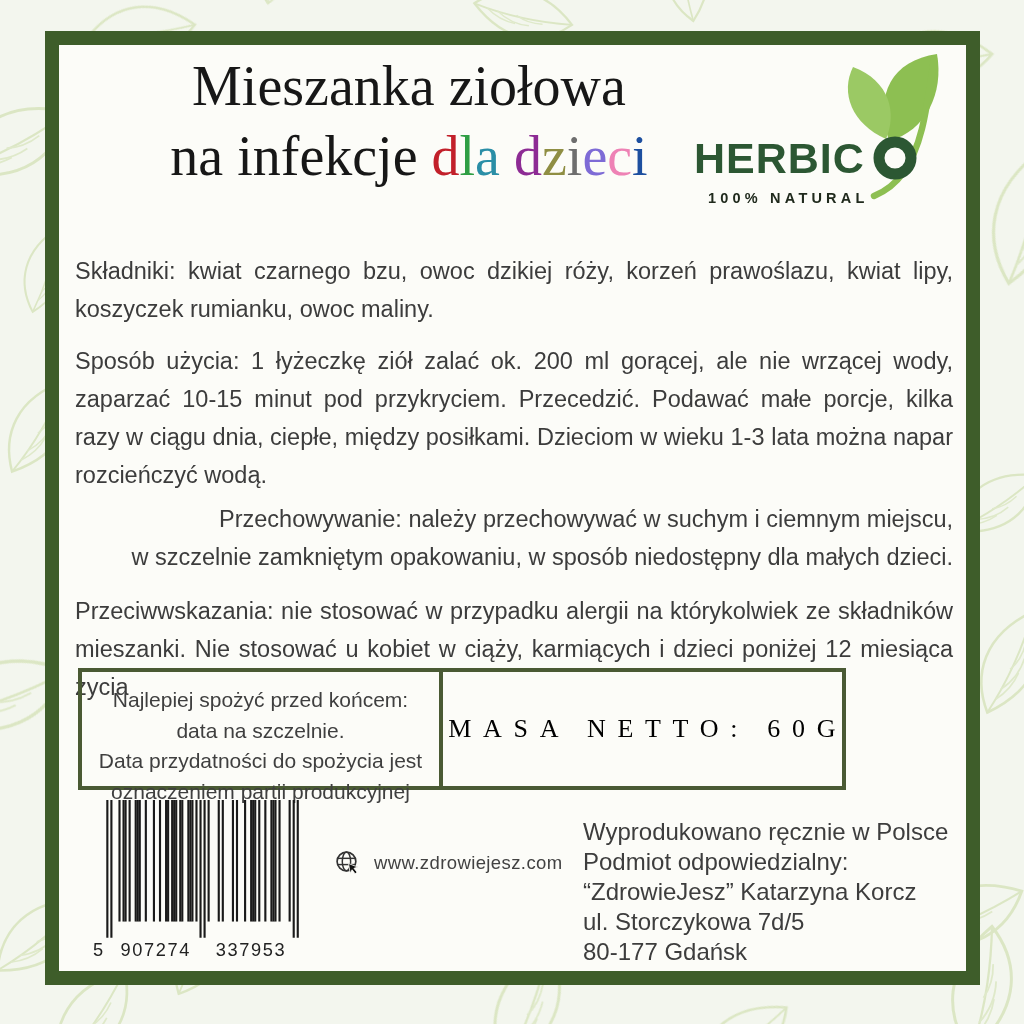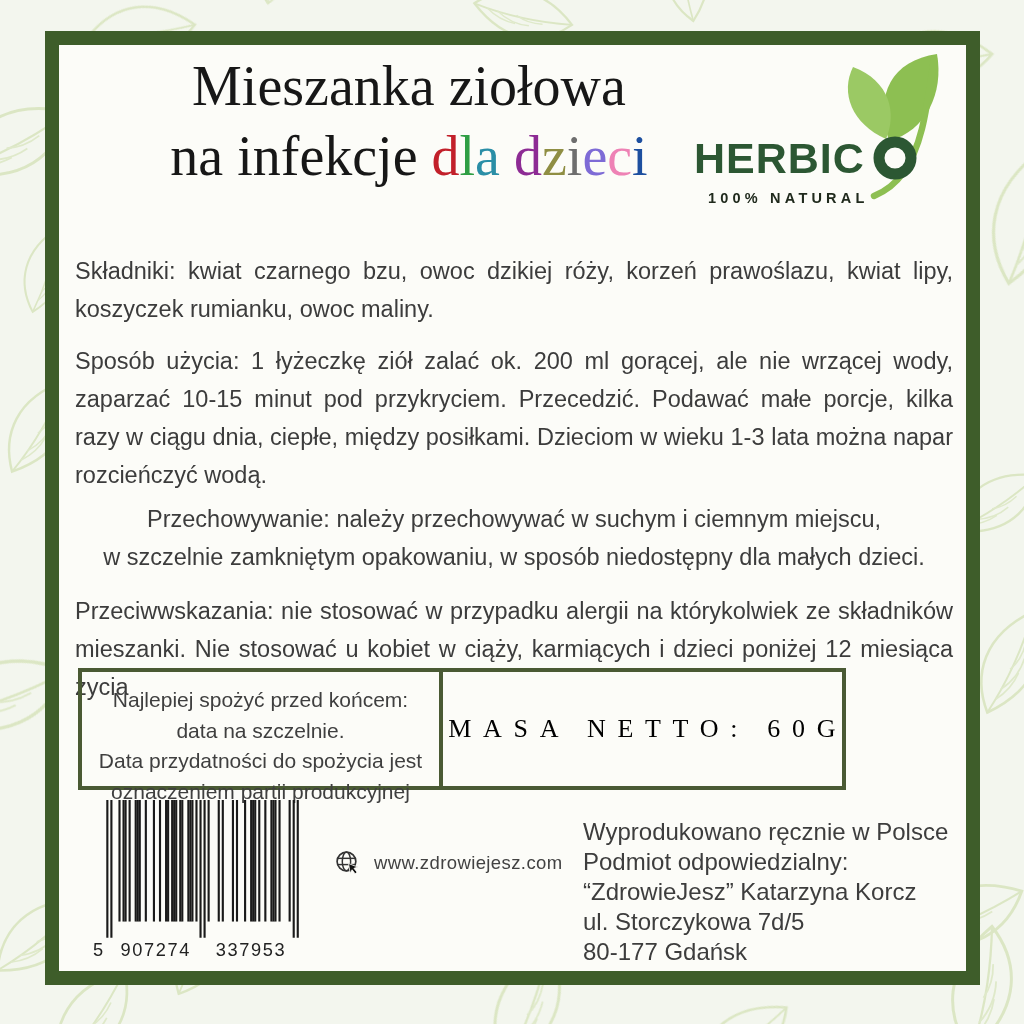--- a/index.html
+++ b/index.html
@@ -21,21 +21,21 @@
     color:#171717;letter-spacing:0px;
   }
   .logo{position:absolute;right:22px;top:6px;width:250px;height:160px;}
   .logo text{font-family:"Liberation Sans",sans-serif;}
   
   .para{
     position:absolute;left:16px;width:878px;
     font-size:23.5px;line-height:38px;color:#3c3c3c;
     text-align:justify;
   }
-  .para.noj{text-align:center;}
+  .para.noj{text-align:right;}
   .p-ingredients{top:183px;}
   .p-usage{top:273px;}
   .p-storage{top:431px;}
   .p-contra{top:523px;}
   
   .box-row{position:absolute;left:19px;top:623px;width:768px;height:122px;display:flex;}
   .box{box-sizing:border-box;border:4px solid #4a5a34;background:transparent;}
   .box-left{
     width:457px;text-align:center;padding-top:13px;
     font-size:21px;line-height:30.5px;color:#3f3f3f;

